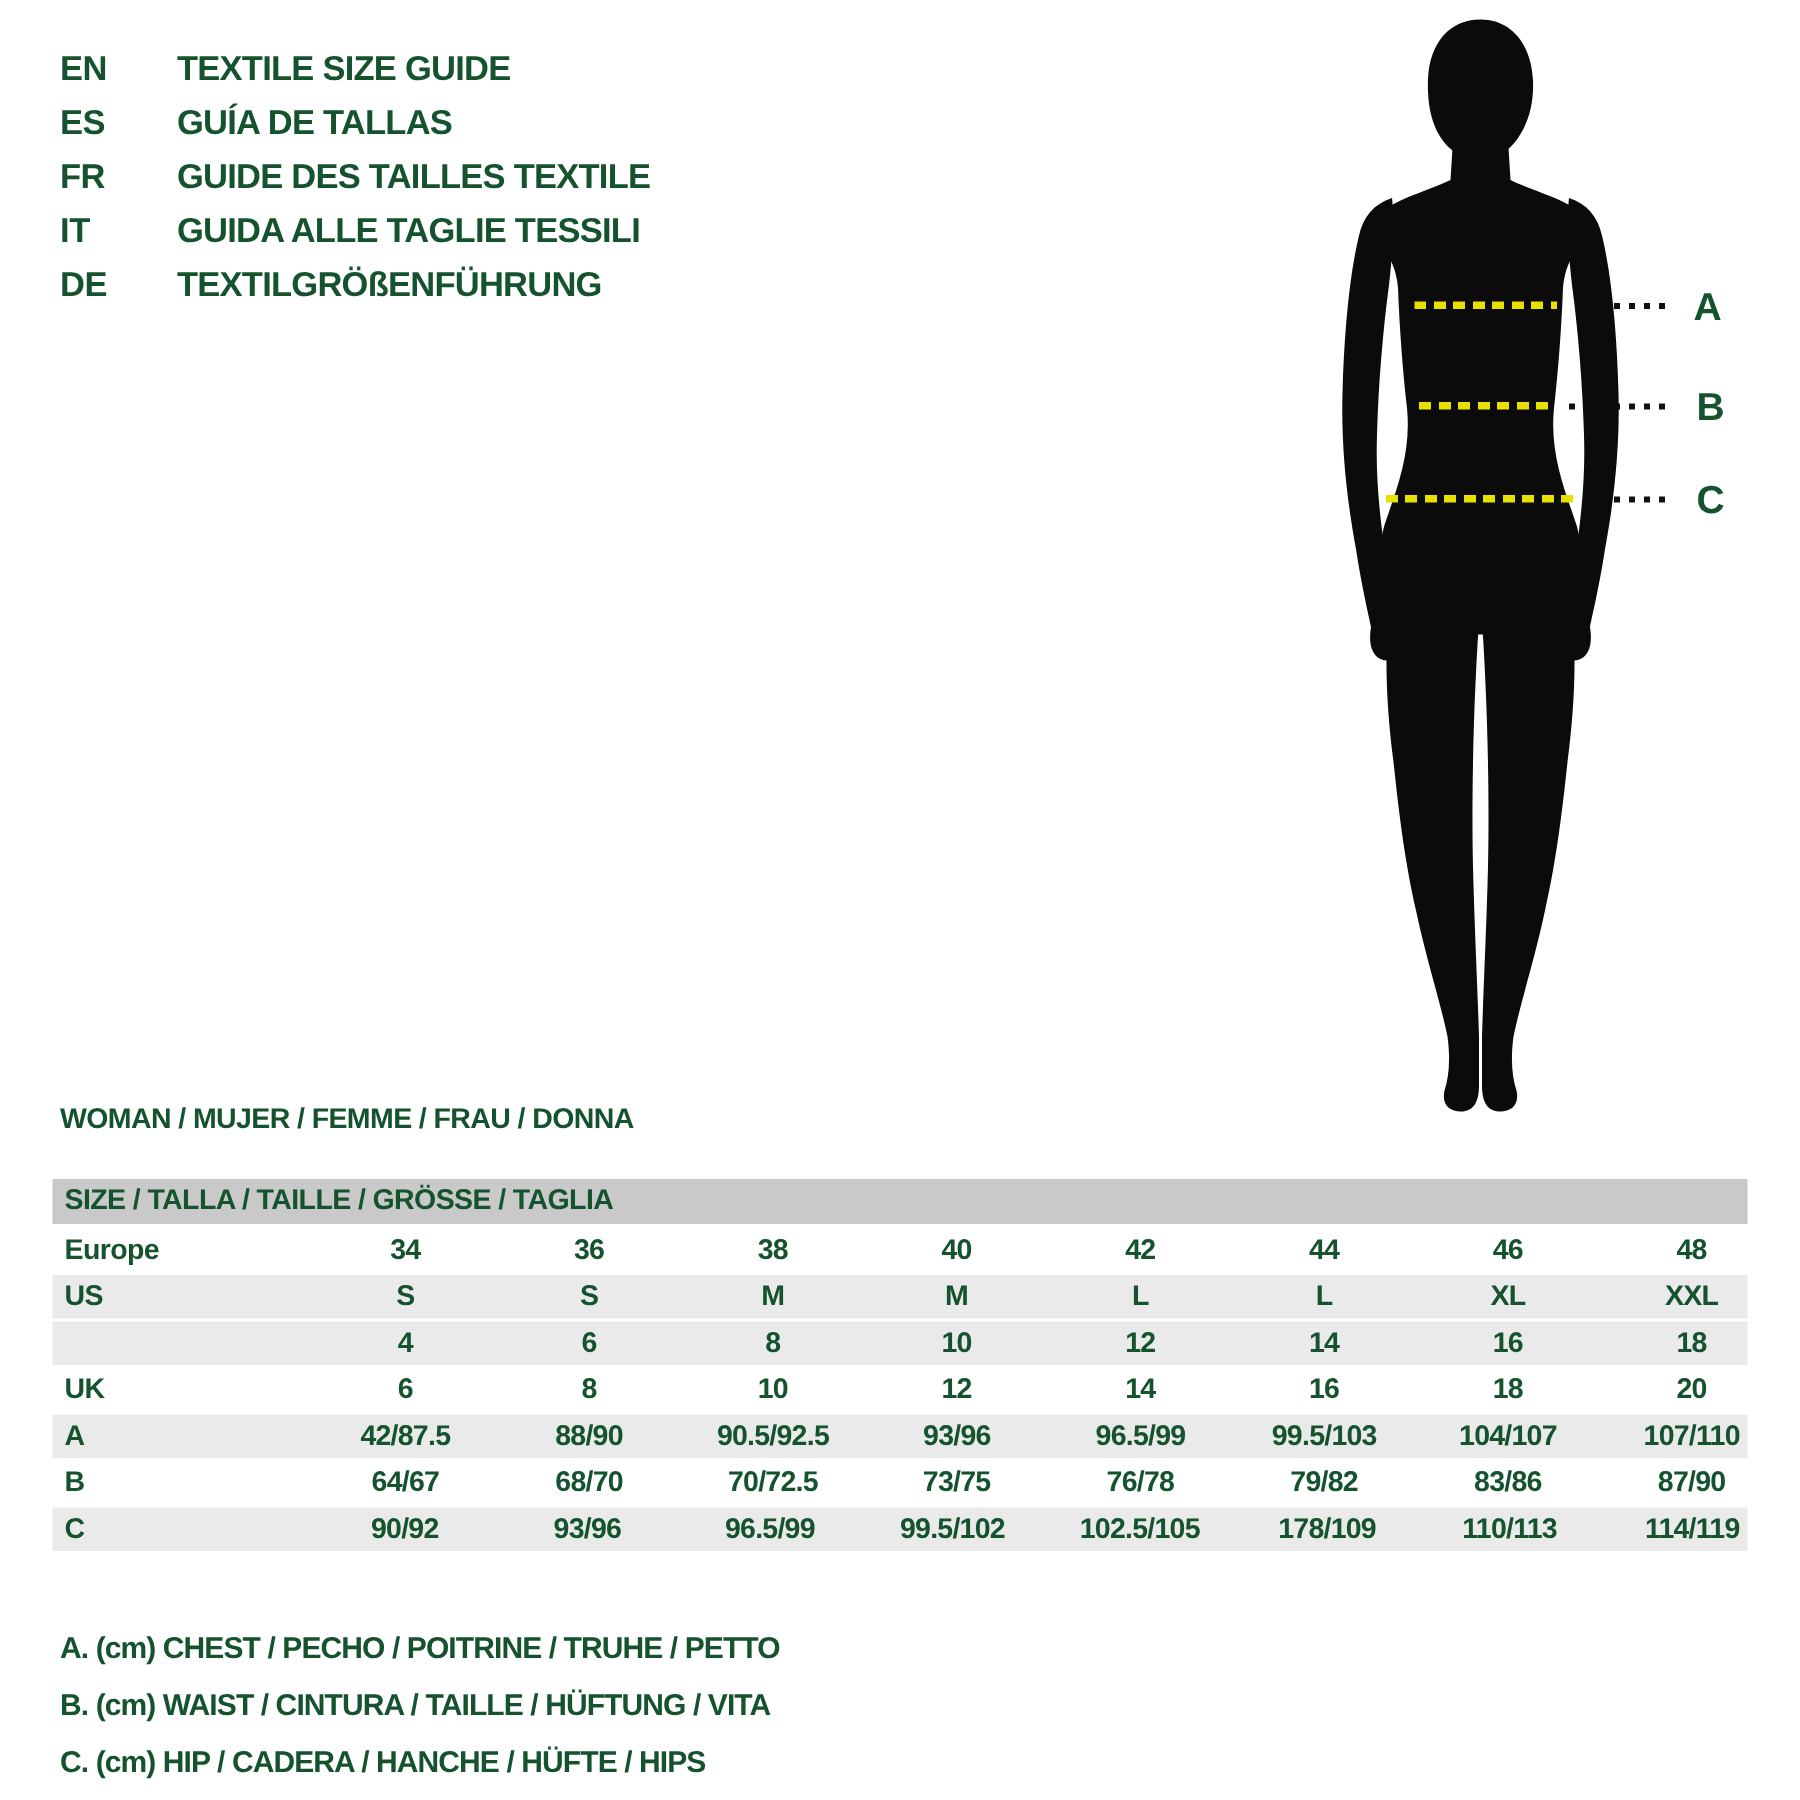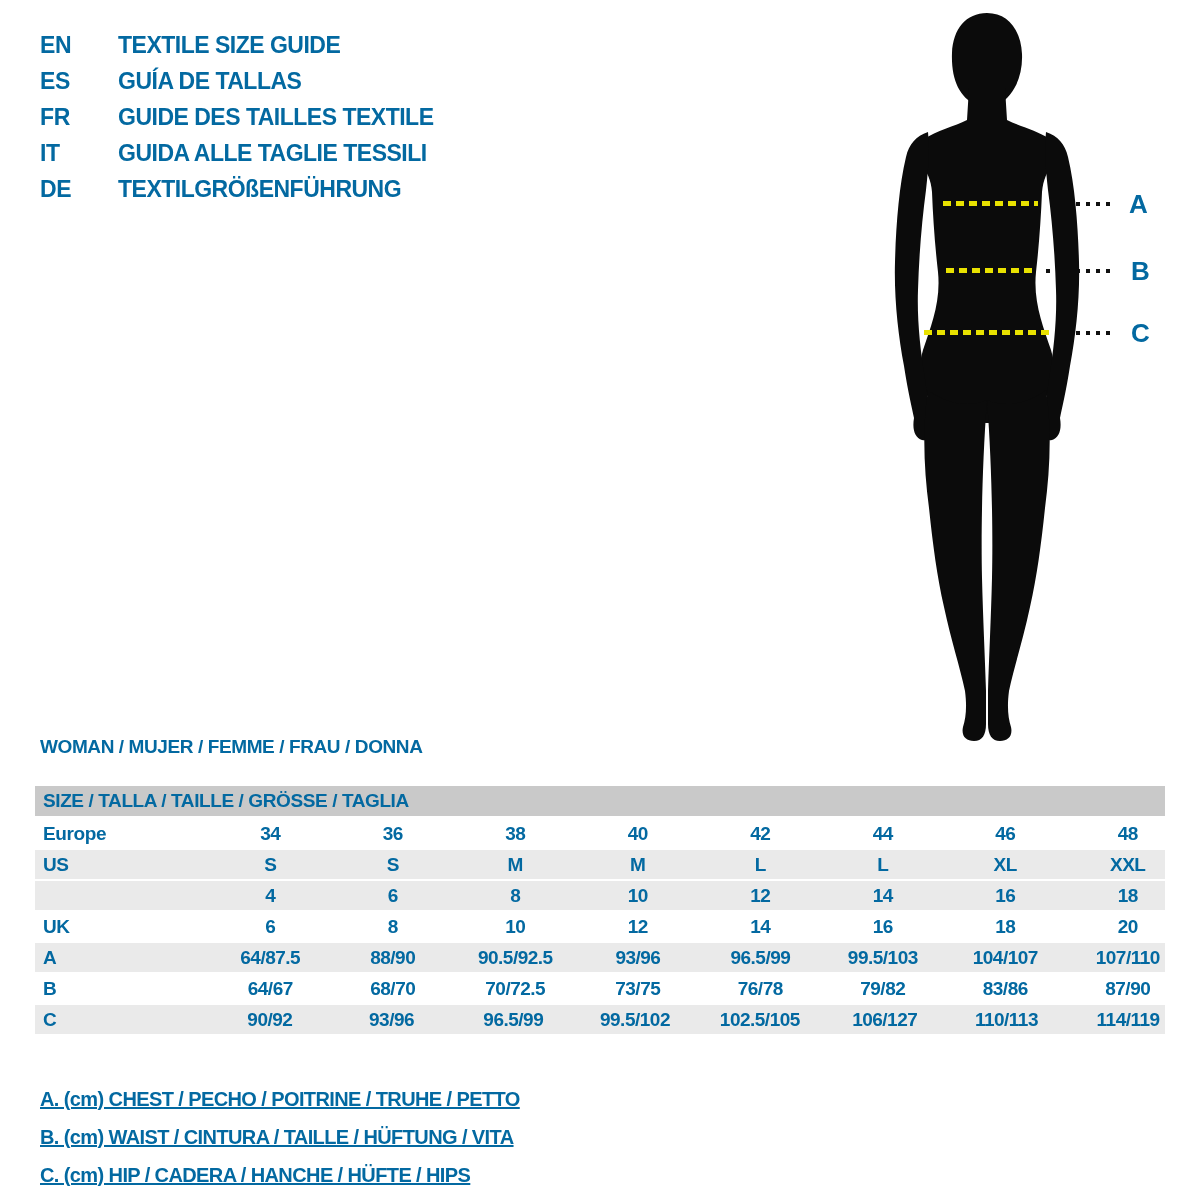--- a/index.html
+++ b/index.html
@@ -1,18 +1,18 @@
 <!DOCTYPE html>
 <html><head>
 <meta charset="utf-8">
 <style>
   html,body{margin:0;padding:0;background:#fff;}
   .canvas{
     position:relative;width:1200px;height:1200px;background:#fff;overflow:hidden;
-    font-family:"Liberation Sans","DejaVu Sans",sans-serif;color:#0369a1;
+    font-family:"Liberation Sans","DejaVu Sans",sans-serif;color:#14532d;
   }
   
   .lang-block{position:absolute;left:40px;top:27px;}
   .lang-row{display:flex;height:36px;align-items:center;}
   .lang-code{width:78px;font-size:23px;font-weight:700;letter-spacing:-0.3px;}
   .lang-label{font-size:23px;font-weight:700;letter-spacing:-0.5px;white-space:nowrap;}
   
   .figure-svg{position:absolute;left:870px;top:4px;z-index:2;}
   .sil{fill:#0b0b0b;}
   .mdash{position:absolute;height:5px;z-index:3;
@@ -34,21 +34,21 @@
   
   .size-table{position:absolute;left:35px;top:786px;width:1130px;}
   .thead{height:30px;line-height:30px;background:#c9c9c9;font-size:19px;font-weight:700;
          letter-spacing:-0.4px;padding-left:8px;box-sizing:border-box;margin-bottom:3px;}
   .trow{display:grid;grid-template-columns:150px repeat(8,1fr);height:29px;align-items:center;
         margin-bottom:2px;background:#fff;gap:48px;}
   .trow.shaded{background:#eaeaea;}
   .tlabel{font-size:19px;font-weight:700;letter-spacing:-0.4px;padding-left:8px;}
   .tcell{font-size:19px;font-weight:700;letter-spacing:-0.5px;text-align:center;}
   
-  .legend{position:absolute;left:40px;top:1080px;text-decoration:underline;}
+  .legend{position:absolute;left:40px;top:1080px;}
   .legend-line{height:38px;line-height:38px;font-size:20px;font-weight:700;letter-spacing:-0.6px;white-space:nowrap;}
 </style>
 </head>
 <body>
 
 <div class="canvas">
 
   <div class="lang-block" id="langs">
       <div class="lang-row">
         <span class="lang-code">EN</span>
@@ -158,21 +158,21 @@
           <div class="tcell">8</div>
           <div class="tcell">10</div>
           <div class="tcell">12</div>
           <div class="tcell">14</div>
           <div class="tcell">16</div>
           <div class="tcell">18</div>
           <div class="tcell">20</div>
         </div>
         <div class="trow shaded">
           <div class="tlabel">A</div>
-          <div class="tcell">64/87.5</div>
+          <div class="tcell">42/87.5</div>
           <div class="tcell">88/90</div>
           <div class="tcell">90.5/92.5</div>
           <div class="tcell">93/96</div>
           <div class="tcell">96.5/99</div>
           <div class="tcell">99.5/103</div>
           <div class="tcell">104/107</div>
           <div class="tcell">107/110</div>
         </div>
         <div class="trow">
           <div class="tlabel">B</div>
@@ -185,21 +185,21 @@
           <div class="tcell">83/86</div>
           <div class="tcell">87/90</div>
         </div>
         <div class="trow shaded">
           <div class="tlabel">C</div>
           <div class="tcell">90/92</div>
           <div class="tcell">93/96</div>
           <div class="tcell">96.5/99</div>
           <div class="tcell">99.5/102</div>
           <div class="tcell">102.5/105</div>
-          <div class="tcell">106/127</div>
+          <div class="tcell">178/109</div>
           <div class="tcell">110/113</div>
           <div class="tcell">114/119</div>
         </div>
       </div>
   </div>
 
   <div class="legend" id="legend">
       <div class="legend-line">A. (cm) CHEST / PECHO / POITRINE / TRUHE / PETTO</div>
       <div class="legend-line">B. (cm) WAIST / CINTURA / TAILLE / HÜFTUNG / VITA</div>
       <div class="legend-line">C. (cm) HIP / CADERA / HANCHE / HÜFTE / HIPS</div>

